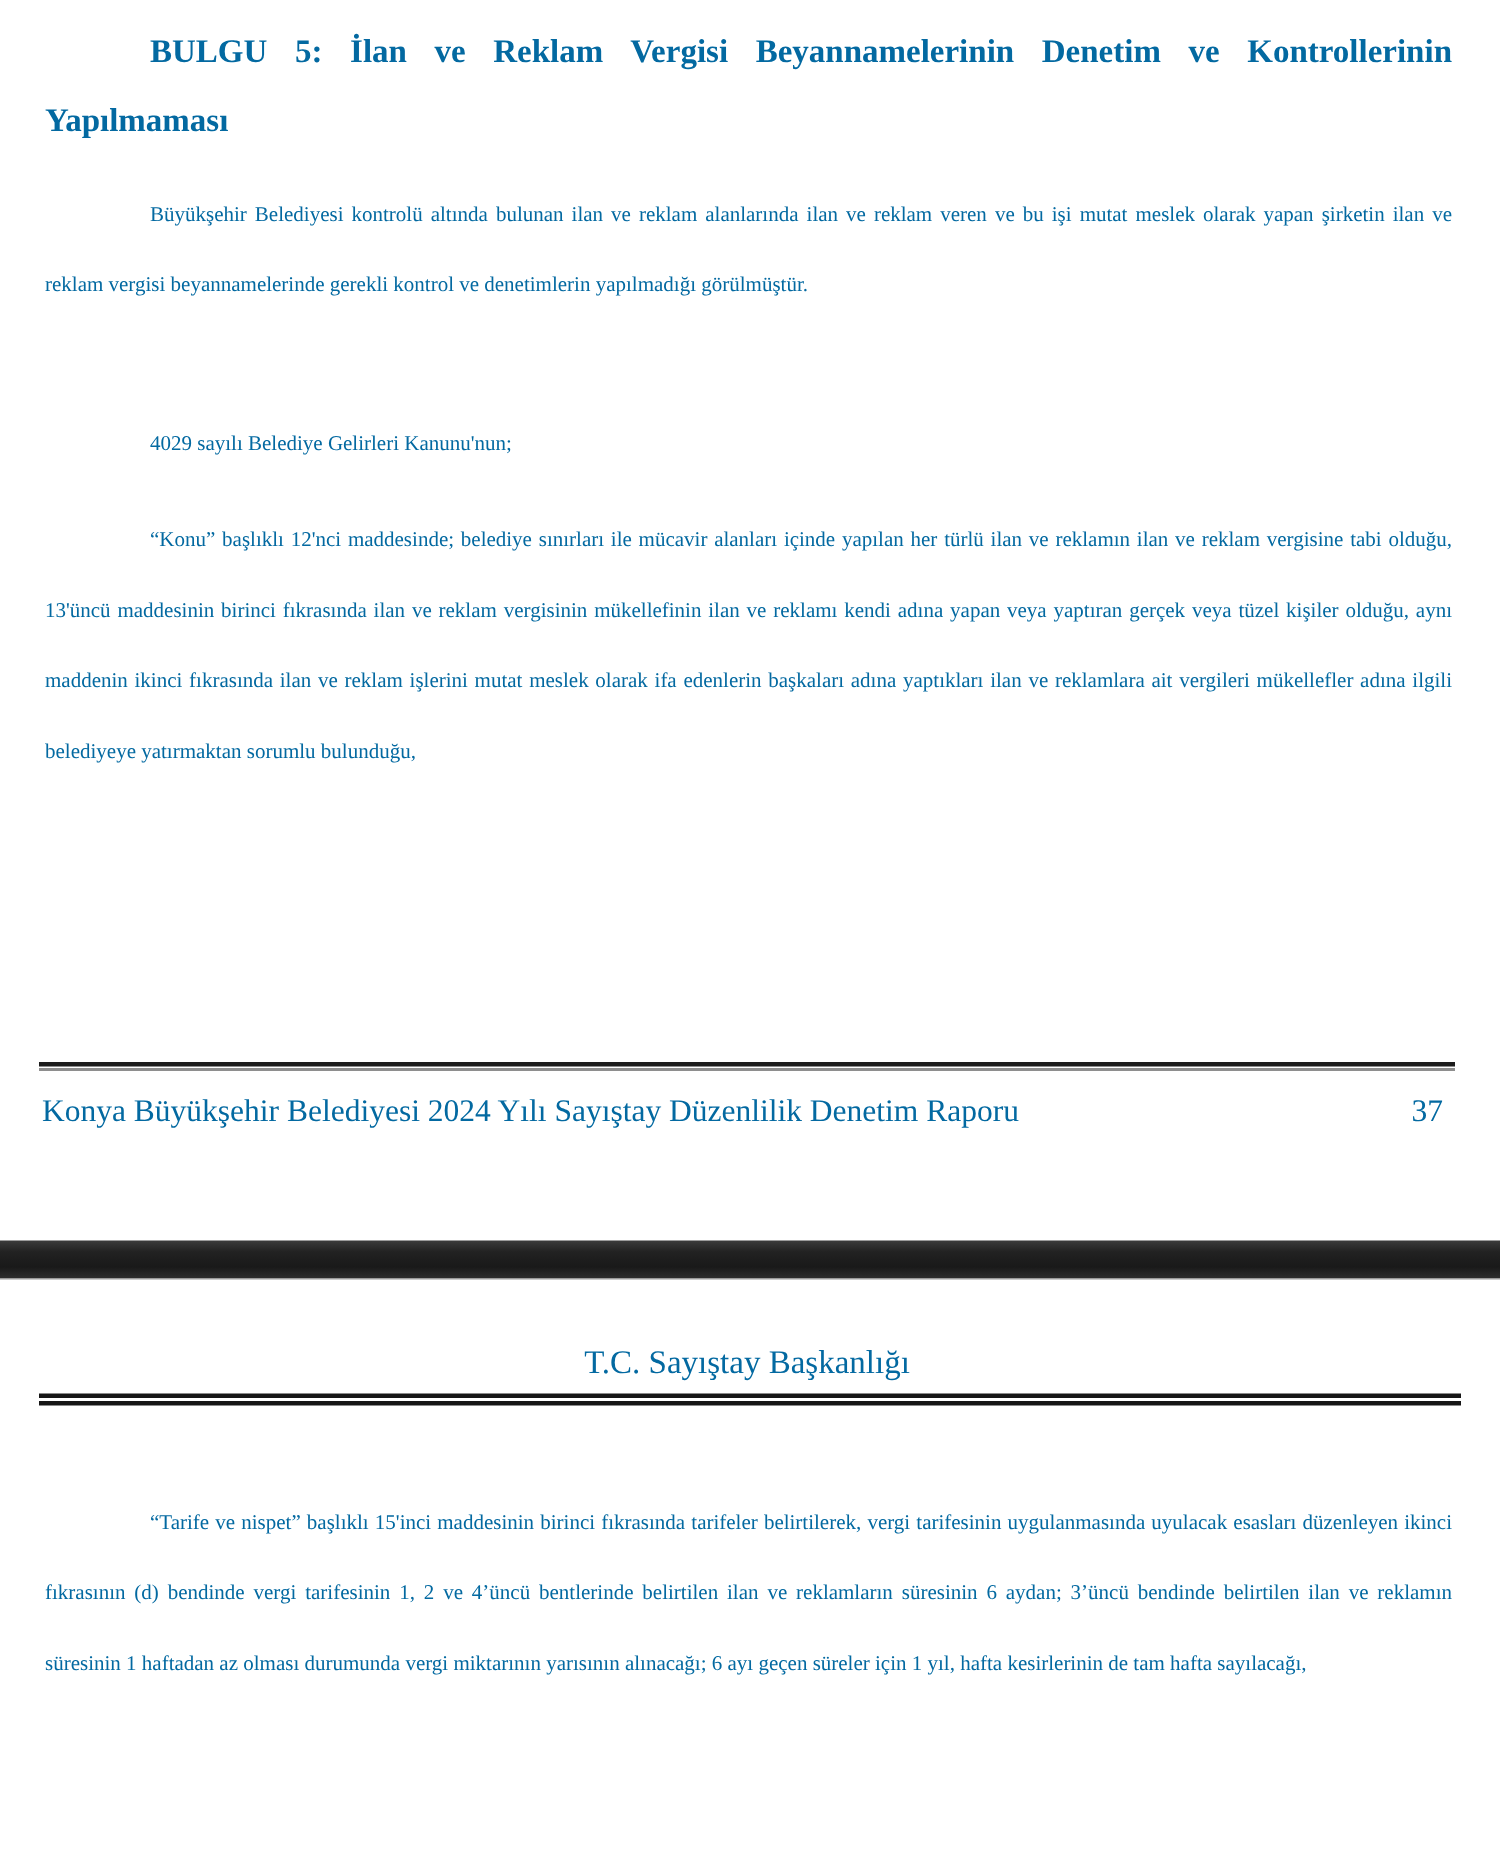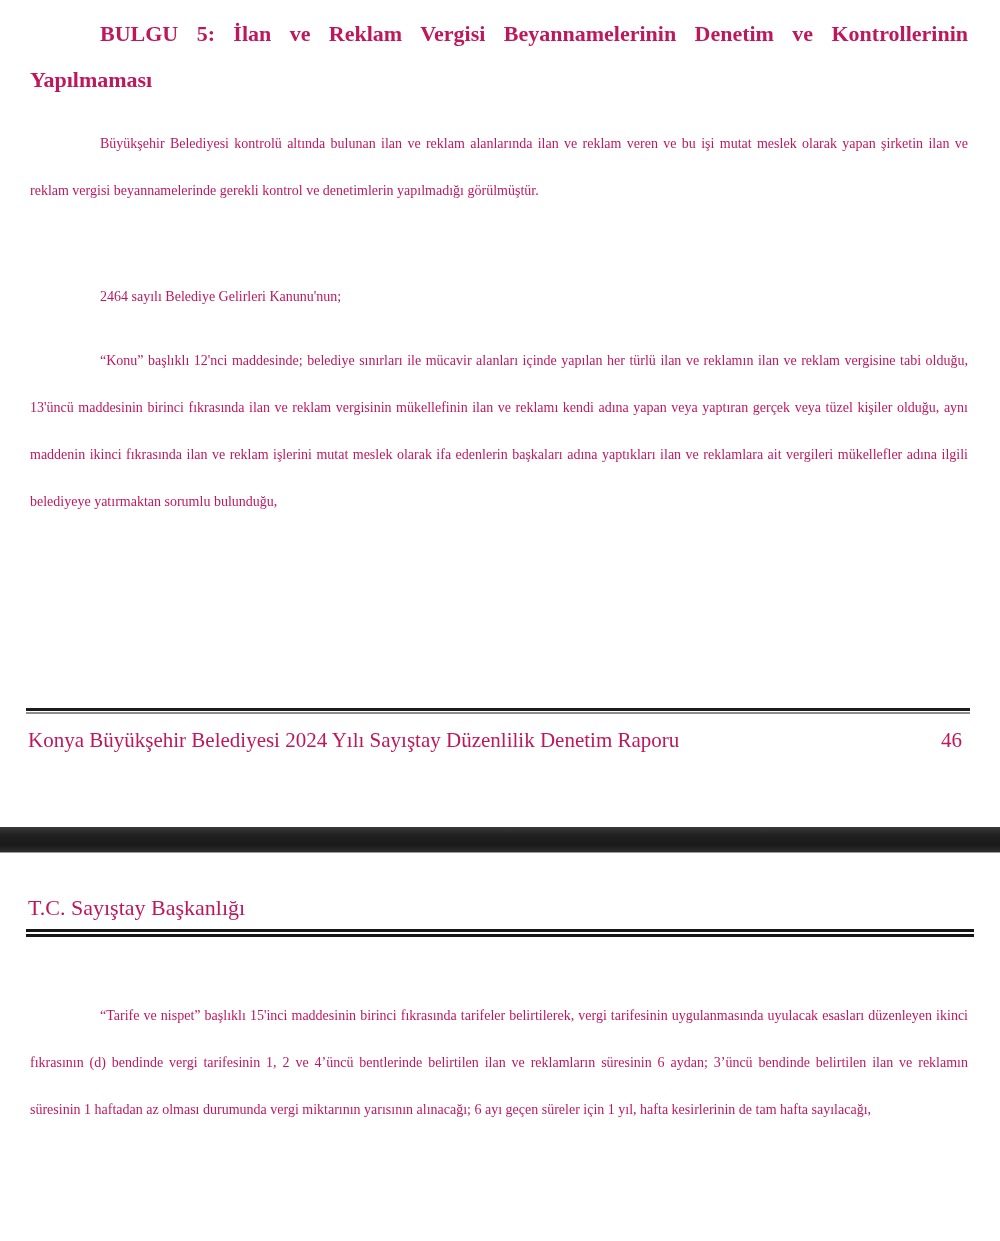--- a/index.html
+++ b/index.html
@@ -7,21 +7,21 @@
     padding: 0;
     background: #ffffff;
   }
   .doc {
     position: relative;
     width: 1000px;
     height: 1241px;
     background: #ffffff;
     overflow: hidden;
     font-family: "Liberation Serif", "DejaVu Serif", serif;
-    color: #be185d;
+    color: #0369a1;
   }
   .heading {
     position: absolute;
     top: 11px;
     left: 30px;
     right: 32px;
     margin: 0;
     font-size: 22px;
     font-weight: 700;
     line-height: 46px;
@@ -69,20 +69,21 @@
     background: linear-gradient(180deg, #3c3c3c 0%, #222222 30%, #191919 70%, #2d2d2d 100%);
     border-bottom: 1px solid #9a9a9a;
   }
   .page2-header {
     position: absolute;
     top: 891px;
     left: 28px;
     right: 32px;
     font-size: 22px;
     line-height: 34px;
+    text-align: center;
   }
   .header-rule {
     position: absolute;
     top: 929px;
     left: 26px;
     right: 26px;
   }
   .hr-line-a { height: 3px; background: #161616; }
   .hr-line-b { height: 3px; background: #161616; margin-top: 2px; }
   .para-p2 { top: 992px; }
@@ -90,32 +91,32 @@
 </head>
 <body>
 
 <div class="doc">
 
   <section>
     <h1 class="heading">BULGU 5: İlan ve Reklam Vergisi Beyannamelerinin Denetim ve Kontrollerinin Yapılmaması</h1>
 
     <p class="body para-1">Büyükşehir Belediyesi kontrolü altında bulunan ilan ve reklam alanlarında ilan ve reklam veren ve bu işi mutat meslek olarak yapan şirketin ilan ve reklam vergisi beyannamelerinde gerekli kontrol ve denetimlerin yapılmadığı görülmüştür.</p>
 
-    <p class="body para-2">2464 sayılı Belediye Gelirleri Kanunu'nun;</p>
+    <p class="body para-2">4029 sayılı Belediye Gelirleri Kanunu'nun;</p>
 
     <p class="body para-3">“Konu” başlıklı 12'nci maddesinde; belediye sınırları ile mücavir alanları içinde yapılan her türlü ilan ve reklamın ilan ve reklam vergisine tabi olduğu, 13'üncü maddesinin birinci fıkrasında ilan ve reklam vergisinin mükellefinin ilan ve reklamı kendi adına yapan veya yaptıran gerçek veya tüzel kişiler olduğu, aynı maddenin ikinci fıkrasında ilan ve reklam işlerini mutat meslek olarak ifa edenlerin başkaları adına yaptıkları ilan ve reklamlara ait vergileri mükellefler adına ilgili belediyeye yatırmaktan sorumlu bulunduğu,</p>
 
     <div class="footer-rule">
       <div class="rule-thick"></div>
       <div class="rule-thin"></div>
     </div>
 
     <div class="footer">
       <span>Konya Büyükşehir Belediyesi 2024 Yılı Sayıştay Düzenlilik Denetim Raporu</span>
-      <span>46</span>
+      <span>37</span>
     </div>
   </section>
 
   <div class="separator-bar"></div>
 
   <section>
     <div class="page2-header">T.C. Sayıştay Başkanlığı</div>
 
     <div class="header-rule">
       <div class="hr-line-a"></div>

